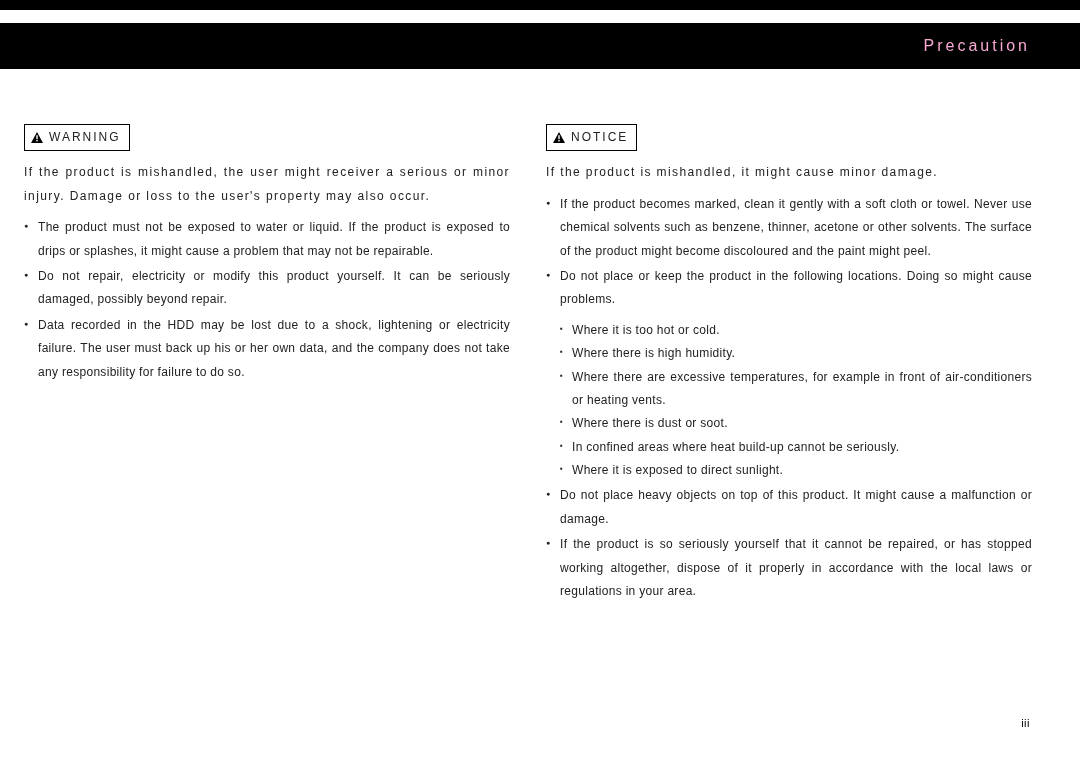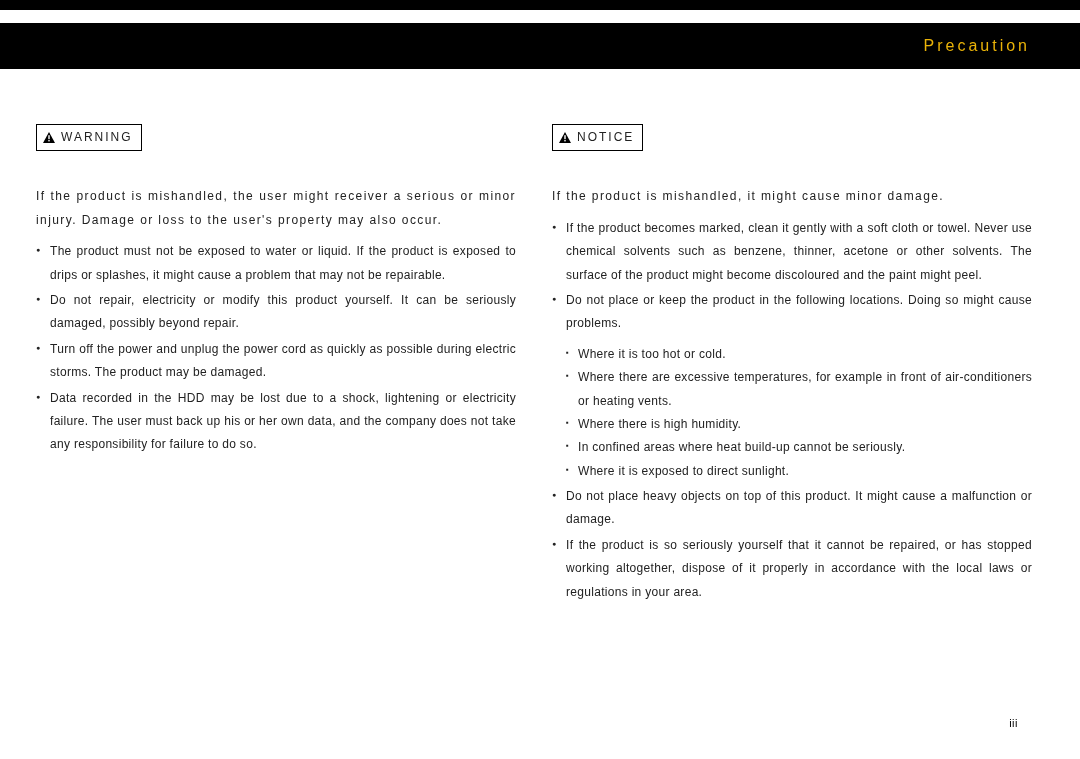--- a/index.html
+++ b/index.html
@@ -19,28 +19,28 @@
   .header-bar {
     background: #000;
     height: 46px;
     margin-top: 13px;
     display: flex;
     justify-content: flex-end;
     align-items: center;
     padding-right: 50px;
   }
   .header-title {
-    color: #eab308;
+    color: #f9a8d4;
     font-size: 16px;
     letter-spacing: 3px;
     font-weight: 400;
   }
   .page-body {
     display: flex;
-    padding: 55px 48px 0 36px;
+    padding: 55px 48px 0 24px;
     gap: 36px;
   }
   .column {
     flex: 1;
     font-size: 12px;
     line-height: 1.95;
     color: #222;
   }
   .box-label {
     display: inline-flex;
@@ -52,21 +52,20 @@
   }
   .warn-icon {
     display: inline-block;
     margin-right: 6px;
   }
   .warn-icon svg { display: block; }
   .intro {
     letter-spacing: 1.4px;
     text-align: justify;
     margin-bottom: 8px;
-    margin-top: 24px;
   }
   ul.level1 {
     list-style: none;
     padding-left: 0;
   }
   ul.level1 > li {
     position: relative;
     padding-left: 14px;
     text-align: justify;
     letter-spacing: 0.3px;
@@ -95,21 +94,21 @@
     content: "▪";
     position: absolute;
     left: 0;
     top: 0;
     font-size: 8px;
     line-height: 2.6;
   }
   .page-num {
     position: absolute;
     bottom: 30px;
-    right: 62px;
+    right: 50px;
     font-size: 11px;
     letter-spacing: 0.5px;
     text-align: right;
   }
 </style>
 </head>
 <body>
 
 <div class="top-black-bar"></div>
 
@@ -127,21 +126,20 @@
             <rect x="5.3" y="3.2" width="1.4" height="4" fill="#fff"></rect>
             <rect x="5.3" y="8" width="1.4" height="1.4" fill="#fff"></rect>
           </svg>
       </span>
       <span>WARNING</span>
     </div>
     <p class="intro">If the product is mishandled, the user might receiver a serious or minor injury.  Damage or loss to the user's property may also occur.</p>
     <ul class="level1">
       <li>The product must not be exposed to water or liquid.  If the product is exposed to drips or splashes, it might cause a problem that may not be repairable.</li>
       <li>Do not repair, electricity or modify this product yourself.  It can be seriously damaged, possibly beyond repair.</li>
-      <li>Turn off the power and unplug the power cord as quickly as possible during electric storms.  The product may be damaged.</li>
       <li>Data recorded in the HDD may be lost due to a shock, lightening or electricity failure.  The user must back up his or her own data, and the company does not take any responsibility for failure to do so.</li>
     </ul>
   </div>
 
   <div class="column">
     <div class="box-label">
       <span class="warn-icon">
         <svg width="12" height="11" viewBox="0 0 12 11">
             <polygon points="6,0 12,11 0,11" fill="#000"></polygon>
             <rect x="5.3" y="3.2" width="1.4" height="4" fill="#fff"></rect>
@@ -150,22 +148,23 @@
       </span>
       <span>NOTICE</span>
     </div>
     <p class="intro">If the product is mishandled, it might cause minor damage.</p>
     <ul class="level1">
       <li>If the product becomes marked, clean it gently with a soft cloth or towel.  Never use chemical solvents such as benzene, thinner, acetone or other solvents.  The surface of the product might become discoloured and the paint might peel.</li>
       <li>
         <span>Do not place or keep the product in the following locations.  Doing so might cause problems.</span>
         <ul class="level2">
           <li>Where it is too hot or cold.</li>
+          <li>Where there is high humidity.</li>
           <li>Where there are excessive temperatures, for example in front of air-conditioners or heating vents.</li>
-          <li>Where there is high humidity.</li>
+          <li>Where there is dust or soot.</li>
           <li>In confined areas where heat build-up cannot be seriously.</li>
           <li>Where it is exposed to direct sunlight.</li>
         </ul>
       </li>
       <li>Do not place heavy objects on top of this product.  It might cause a malfunction or damage.</li>
       <li>If the product is so seriously yourself that it cannot be repaired, or has stopped working altogether, dispose of it properly in accordance with the local laws or regulations in your area.</li>
     </ul>
   </div>
 
 </div>

